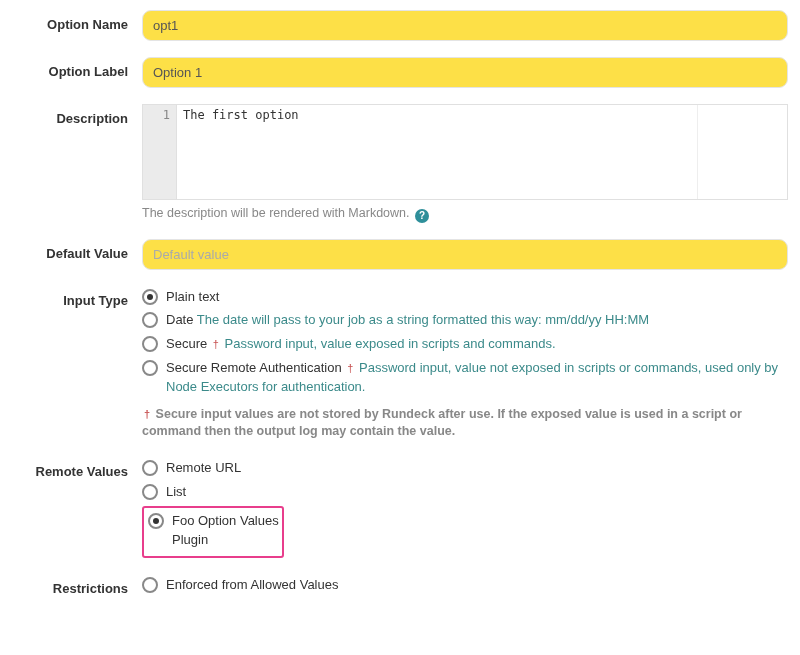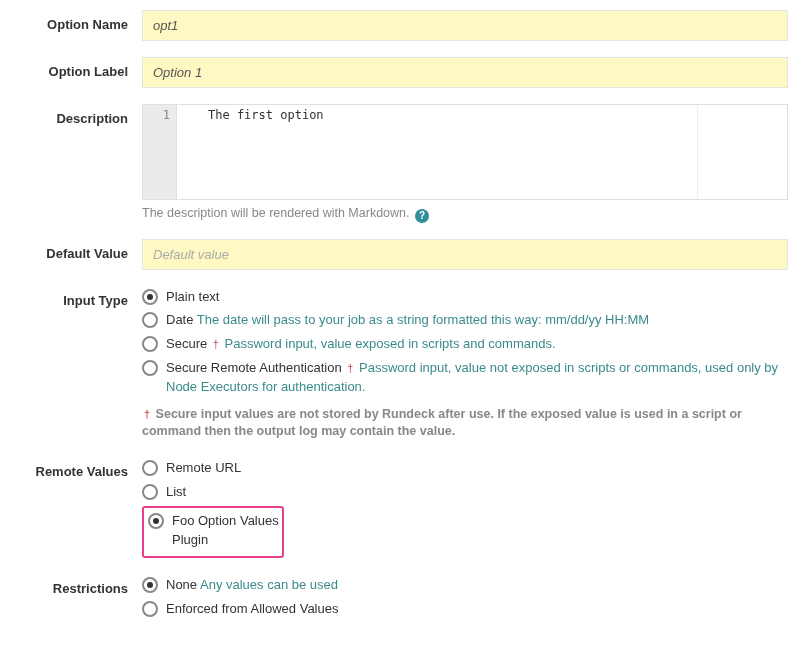--- a/index.html
+++ b/index.html
@@ -29,25 +29,24 @@
   }
   .form-control-wrap {
     flex: 1;
     min-width: 0;
   }
   input.text-input {
     width: 100%;
     padding: 7px 10px;
     font-size: 13px;
     color: #555;
-    background: #fef9c3;
+    background: #fde047;
     border: 1px solid #e4e4e4;
-    border-radius: 0;
+    border-radius: 9px;
     outline: none;
-    font-style: italic;
   }
   input.text-input::placeholder { color: #aaa; }
   
   .editor {
     width: 100%;
     border: 1px solid #e0e0e0;
     display: flex;
     height: 96px;
     font-family: "Menlo", "Consolas", monospace;
     font-size: 12px;
@@ -59,21 +58,20 @@
     color: #888;
     text-align: right;
     padding: 3px 6px 0 0;
     user-select: none;
   }
   .editor .content {
     flex: 1;
     padding: 3px 6px 0 6px;
     color: #333;
     position: relative;
-    margin-left: 25px;
   }
   .editor .rightstrip {
     width: 90px;
     border-left: 1px solid #eee;
   }
   .hint {
     font-size: 12.5px;
     color: #888;
     margin-top: 6px;
   }
@@ -241,27 +239,20 @@
       </div>
     </div>
 
   </div>
 </div>
 
 <div class="form-row" style="margin-bottom:0;justify-content:center;">
   <div class="form-label">Restrictions</div>
   <div class="form-control-wrap">
 
-    <div class="radio-item">
-      <span class="radio selected"></span>
-      <span>
-        <span class="radio-text">None</span>
-        <span class="helper">Any values can be used</span>
-      </span>
-    </div>
 
     <div class="radio-item">
       <span class="radio"></span>
       <span class="radio-text">Enforced from Allowed Values</span>
     </div>
 
   </div>
 </div>
 
 </body></html>

